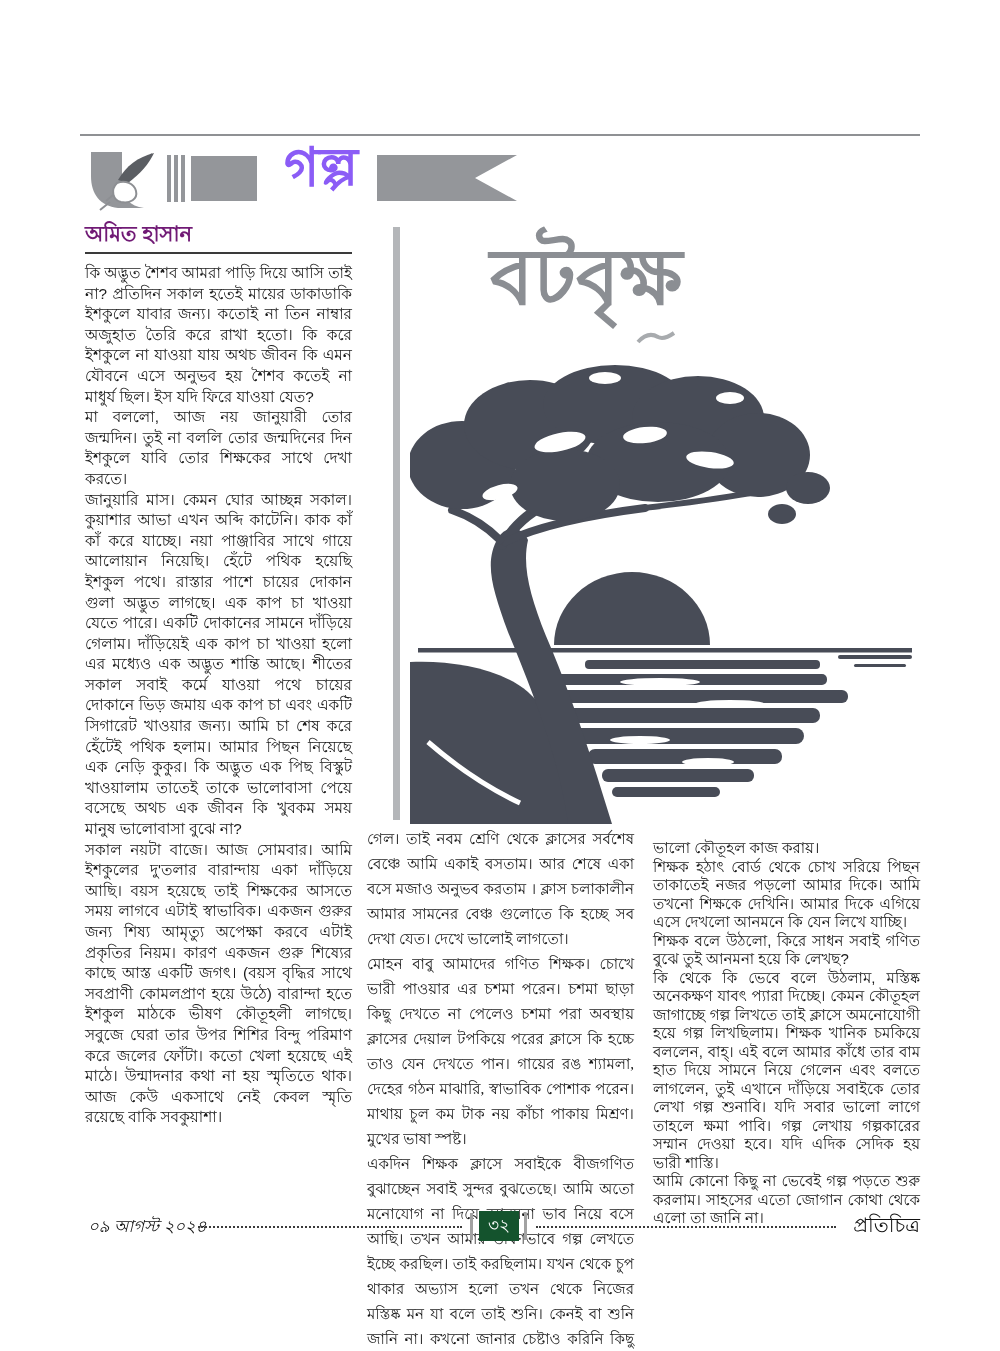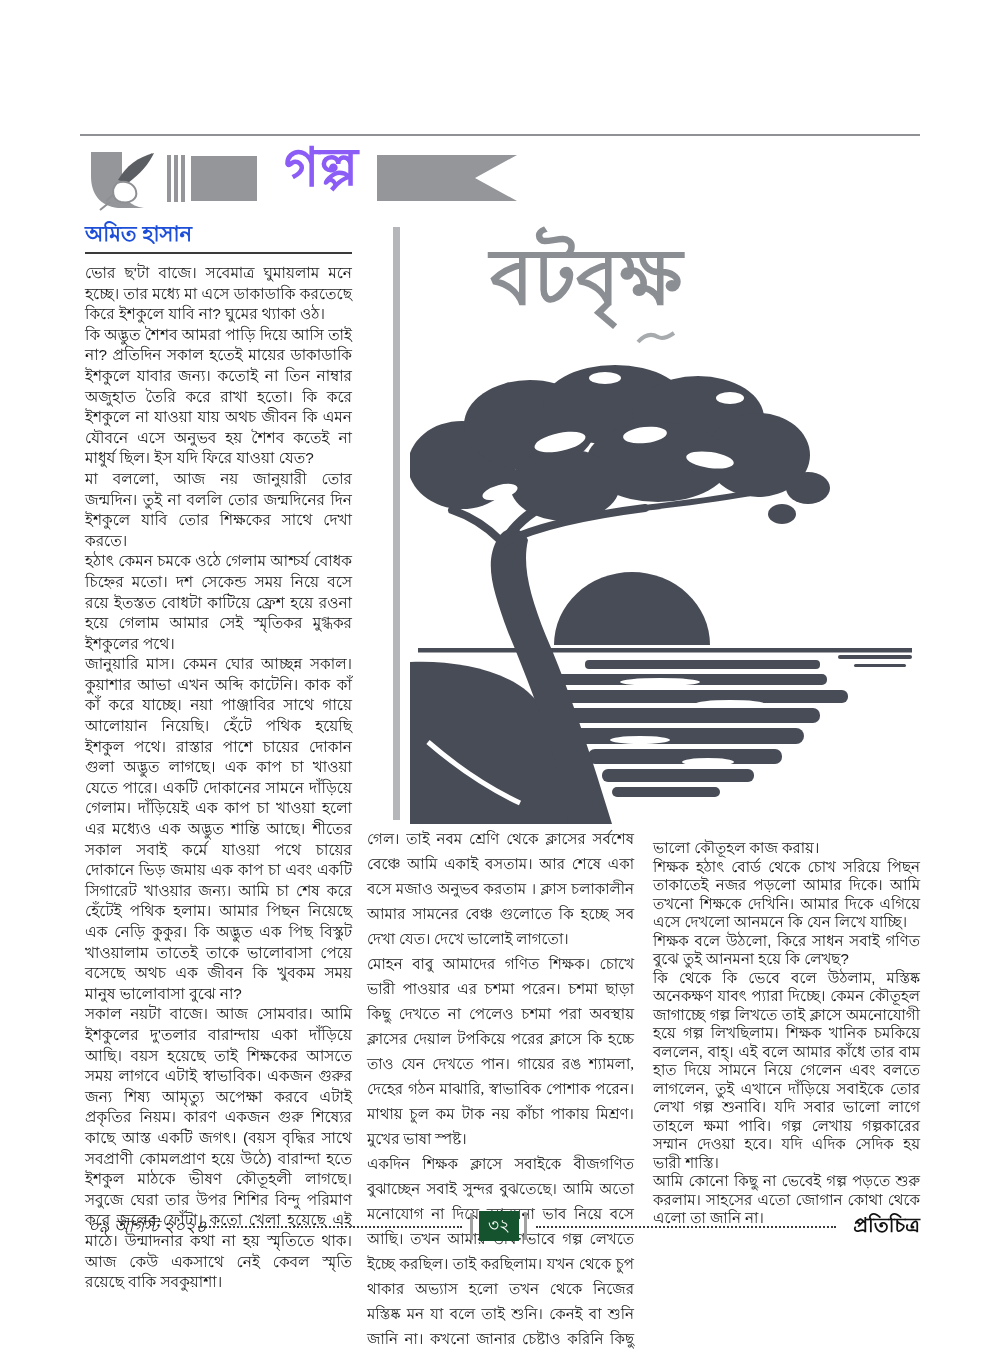--- a/index.html
+++ b/index.html
@@ -11,21 +11,21 @@
   
   .top-rule{left:80px;top:134px;width:840px;height:2px;background:#8f9194;}
   
   .hdr-bars{left:167px;top:155px;display:flex;gap:3px;}
   .hdr-bars span{display:block;width:4px;height:47px;background:#94969a;}
   .hdr-rect{left:191px;top:156px;width:66px;height:45px;background:#94969a;}
   .hdr-golpo{left:284px;top:140px;font-size:54px;font-weight:bold;color:#8b5cf6;line-height:1;}
   .hdr-flag{left:377px;top:155px;width:140px;height:46px;background:#94969a;
     clip-path:polygon(0 0,100% 0,70% 50%,100% 100%,0 100%);}
   
-  .author{left:85px;top:218px;font-size:21px;font-weight:bold;color:#1d4ed8;}
+  .author{left:85px;top:218px;font-size:21px;font-weight:bold;color:#701a75;}
   .author-rule{left:85px;top:252px;width:267px;height:2px;background:#3a3a3a;}
   
   .col{text-align:justify;}
   .col p{margin:0;}
   .col1{left:85px;top:263px;width:267px;font-size:15.3px;line-height:20.6px;}
   .col2{left:367px;top:827px;width:267px;font-size:15px;line-height:25px;font-family:Liberation Serif, serif;}
   .col3{left:653px;top:827px;width:267px;font-size:15px;line-height:18.5px;margin-top:12px;}
   
   .illus-bar{left:393px;top:227px;width:7px;height:593px;background:#b4b6b9;}
   .story-title{left:490px;top:226px;width:420px;font-size:78px;font-weight:bold;
@@ -33,21 +33,21 @@
   .illus{left:410px;top:330px;width:510px;height:494px;}
   
   .footer-date{left:88px;top:1214px;font-size:16.5px;color:#111;font-style:italic;}
   .f-dots1{left:198px;top:1226px;width:264px;height:0;border-top:2px dotted #3a3a3a;}
   .f-dots2{left:536px;top:1226px;width:300px;height:0;border-top:2px dotted #3a3a3a;}
   .f-bar{top:1213px;width:3px;height:27px;background:#a2a2a2;}
   .f-bar1{left:470px;}
   .f-bar2{left:524px;}
   .page-box{left:479px;top:1211px;width:40px;height:30px;background:#14532d;color:#ffffff;
     font-size:17px;line-height:30px;text-align:center;}
-  .footer-brand{left:840px;top:1210px;width:80px;font-size:20px;font-weight:bold;color:#111;text-align:right;}
+  .footer-brand{left:840px;top:1210px;width:80px;font-size:20px;font-weight:normal;color:#111;text-align:right;}
 </style>
 </head>
 <body>
 
 <div class="abs top-rule"></div>
 
 <svg class="abs" style="left:88px;top:150px" width="78" height="64" viewBox="0 0 78 64">
   <path d="M3,2 H34 V34 C34,48 42,56 56,58 H30 C12,56 3,44 3,26 Z" fill="#94969a"></path>
   <path d="M30,30 C38,16 50,7 66,3 C61,14 52,24 40,33 Z" fill="#5b5e63"></path>
   <path d="M64,4 L30,36" stroke="#5b5e63" stroke-width="2" fill="none"></path>
@@ -60,24 +60,22 @@
     <span></span>
 </div>
 <div class="abs hdr-rect"></div>
 <div class="abs hdr-golpo">গল্প</div>
 <div class="abs hdr-flag"></div>
 
 <div class="abs author">অমিত হাসান</div>
 <div class="abs author-rule"></div>
 
 <div class="abs col col1">
-  <p>ভোর ছ'টা বাজে। সবেমাত্র ঘুমায়লাম মনে হচ্ছে। তার মধ্যে মা এসে ডাকাডাকি করতেছে কিরে ইশকুলে যাবি না? ঘুমের থ্যাকা ওঠ।</p>
   <p>কি অদ্ভুত শৈশব আমরা পাড়ি দিয়ে আসি তাই না? প্রতিদিন সকাল হতেই মায়ের ডাকাডাকি ইশকুলে যাবার জন্য। কতোই না তিন নাম্বার অজুহাত তৈরি করে রাখা হতো। কি করে ইশকুলে না যাওয়া যায় অথচ জীবন কি এমন যৌবনে এসে অনুভব হয় শৈশব কতেই না মাধুর্য ছিল। ইস যদি ফিরে যাওয়া যেত?</p>
   <p>মা বললো, আজ নয় জানুয়ারী তোর জন্মদিন। তুই না বললি তোর জন্মদিনের দিন ইশকুলে যাবি তোর শিক্ষকের সাথে দেখা করতে।</p>
-  <p>হঠাৎ কেমন চমকে ওঠে গেলাম আশ্চর্য বোধক চিহ্নের মতো। দশ সেকেন্ড সময় নিয়ে বসে রয়ে ইতস্তত বোধটা কাটিয়ে ফ্রেশ হয়ে রওনা হয়ে গেলাম আমার সেই স্মৃতিকর মুগ্ধকর ইশকুলের পথে।</p>
   <p>জানুয়ারি মাস। কেমন ঘোর আচ্ছন্ন সকাল। কুয়াশার আভা এখন অব্দি কাটেনি। কাক কাঁ কাঁ করে যাচ্ছে। নয়া পাঞ্জাবির সাথে গায়ে আলোয়ান নিয়েছি। হেঁটে পথিক হয়েছি ইশকুল পথে। রাস্তার পাশে চায়ের দোকান গুলা অদ্ভুত লাগছে। এক কাপ চা খাওয়া যেতে পারে। একটি দোকানের সামনে দাঁড়িয়ে গেলাম। দাঁড়িয়েই এক কাপ চা খাওয়া হলো এর মধ্যেও এক অদ্ভুত শান্তি আছে। শীতের সকাল সবাই কর্মে যাওয়া পথে চায়ের দোকানে ভিড় জমায় এক কাপ চা এবং একটি সিগারেট খাওয়ার জন্য। আমি চা শেষ করে হেঁটেই পথিক হলাম। আমার পিছন নিয়েছে এক নেড়ি কুকুর। কি অদ্ভুত এক পিছ বিস্কুট খাওয়ালাম তাতেই তাকে ভালোবাসা পেয়ে বসেছে অথচ এক জীবন কি খুবকম সময় মানুষ ভালোবাসা বুঝে না?</p>
   <p>সকাল নয়টা বাজে। আজ সোমবার। আমি ইশকুলের দু'তলার বারান্দায় একা দাঁড়িয়ে আছি। বয়স হয়েছে তাই শিক্ষকের আসতে সময় লাগবে এটাই স্বাভাবিক। একজন গুরুর জন্য শিষ্য আমৃত্যু অপেক্ষা করবে এটাই প্রকৃতির নিয়ম। কারণ একজন গুরু শিষ্যের কাছে আস্ত একটি জগৎ। (বয়স বৃদ্ধির সাথে সবপ্রাণী কোমলপ্রাণ হয়ে উঠে) বারান্দা হতে ইশকুল মাঠকে ভীষণ কৌতূহলী লাগছে। সবুজে ঘেরা তার উপর শিশির বিন্দু পরিমাণ করে জলের ফোঁটা। কতো খেলা হয়েছে এই মাঠে। উন্মাদনার কথা না হয় স্মৃতিতে থাক। আজ কেউ একসাথে নেই কেবল স্মৃতি রয়েছে বাকি সবকুয়াশা।</p>
 
 </div>
 
 <div class="abs illus-bar"></div>
 <div class="abs story-title">বটবৃক্ষ</div>
 
 <svg class="abs illus" viewBox="0 0 510 494">
 

